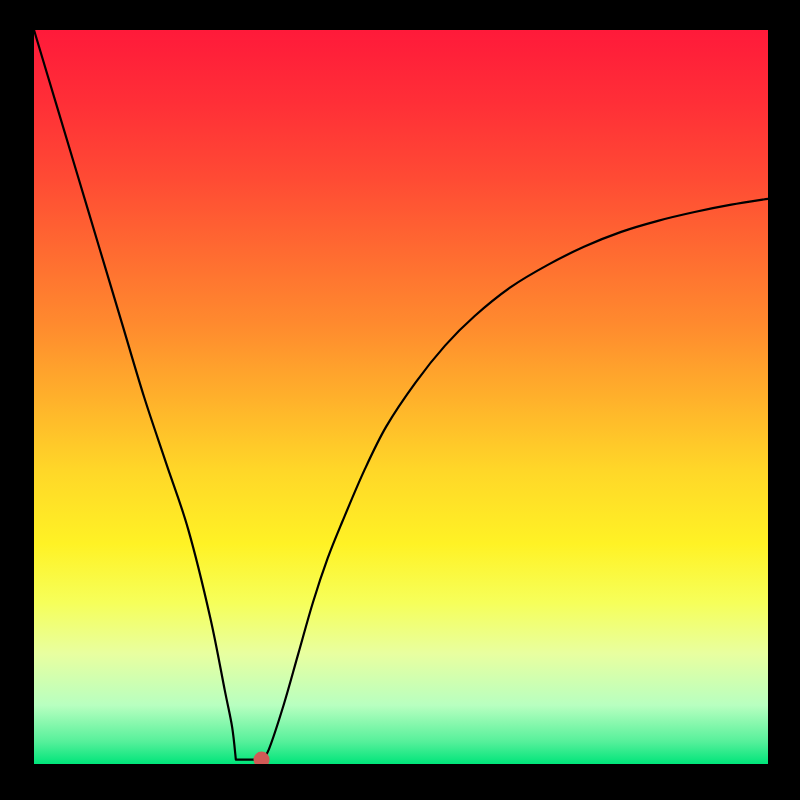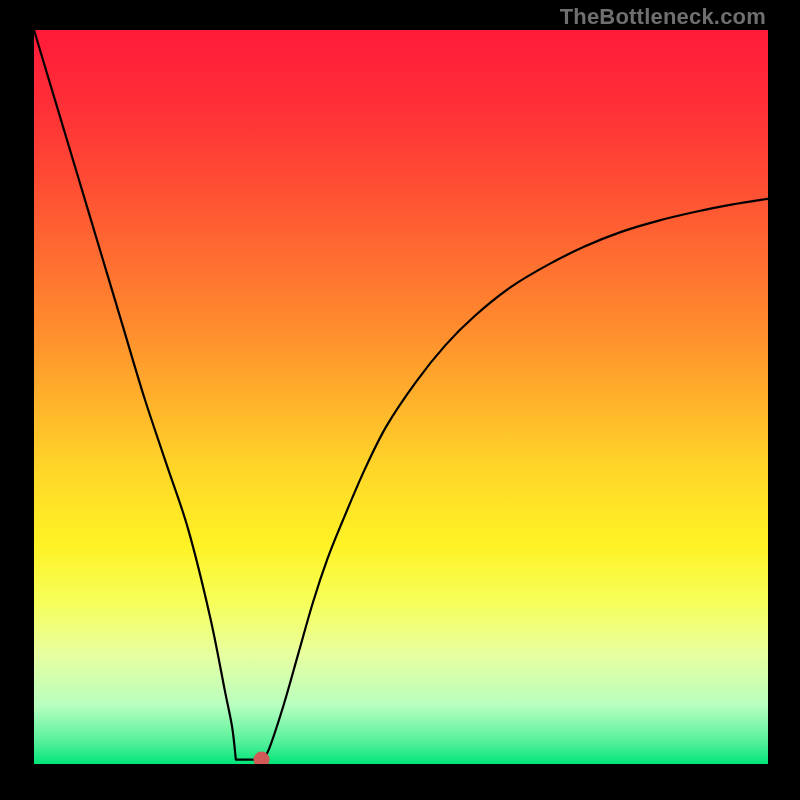--- a/index.html
+++ b/index.html
@@ -34,21 +34,20 @@
     font-size: 22px;
     font-weight: 600;
     color: #6f6f6f;
     letter-spacing: 0.2px;
   }
 </style>
 </head>
 <body>
 
 <div class="frame">
-  <div class="watermark">TheBottleneck.com</div>
   <div class="plot-area">
     <svg id="chart-svg" width="734" height="734" viewBox="0 0 734 734" preserveAspectRatio="none">
       <defs>
         <linearGradient id="bg-grad" x1="0" y1="0" x2="0" y2="1">
             <stop offset="0%" stop-color="#ff1a3a"></stop>
             <stop offset="10%" stop-color="#ff2f37"></stop>
             <stop offset="20%" stop-color="#ff4a34"></stop>
             <stop offset="30%" stop-color="#ff6a31"></stop>
             <stop offset="40%" stop-color="#ff8a2e"></stop>
             <stop offset="50%" stop-color="#ffb02b"></stop>

